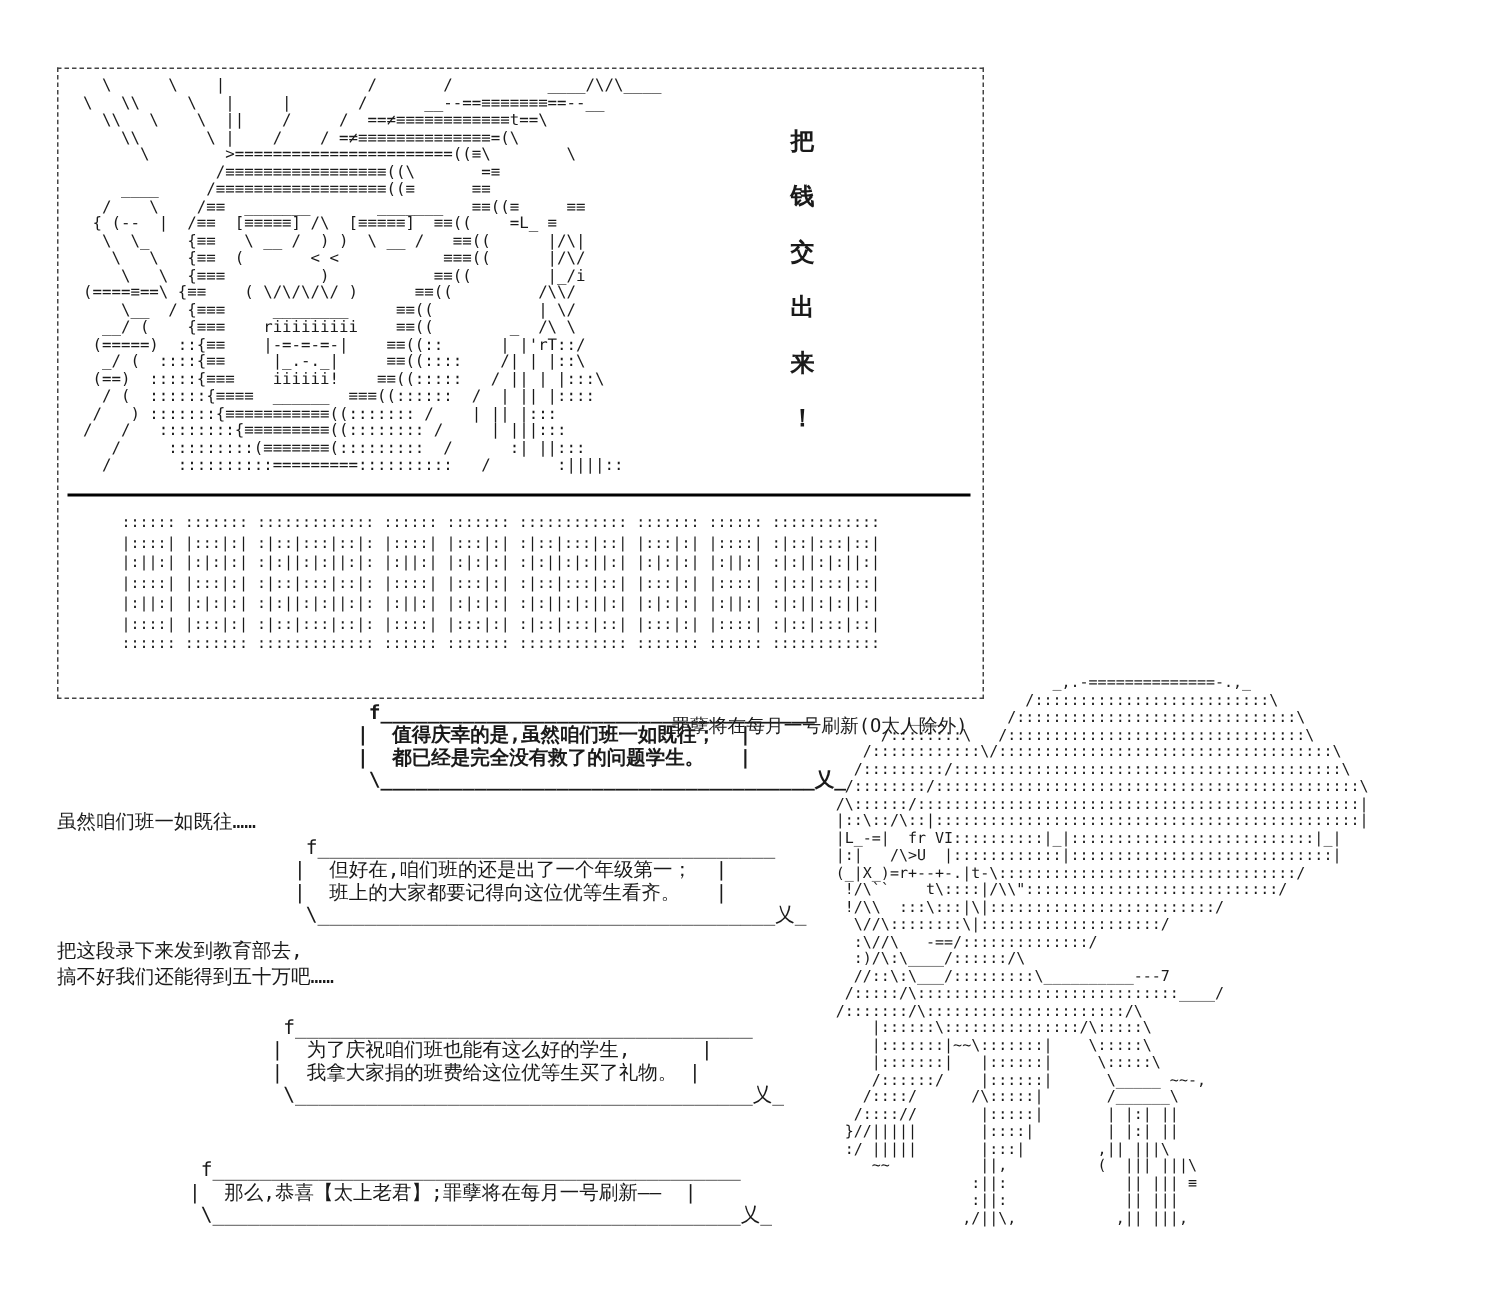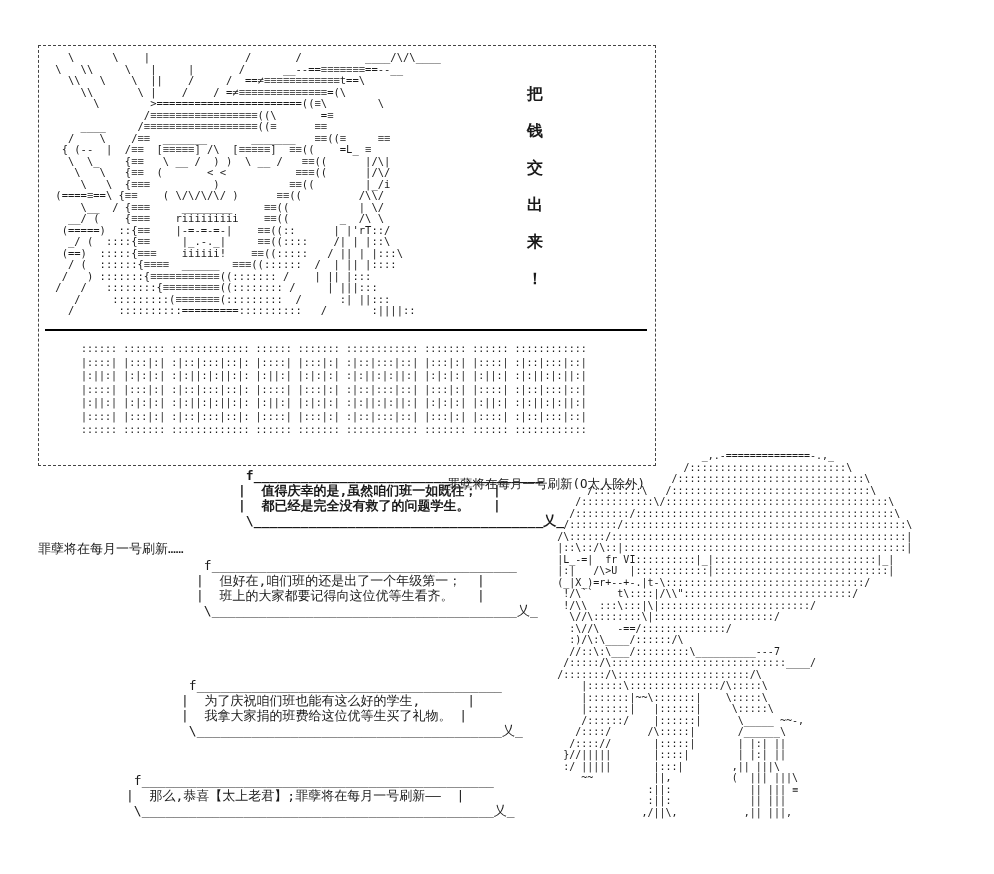--- a/index.html
+++ b/index.html
@@ -79,25 +79,27 @@
 |::::| |:::|:| :|::|:::|::|: |::::| |:::|:| :|::|:::|::| |:::|:| |::::| :|::|:::|::|
 :::::: ::::::: ::::::::::::: :::::: ::::::: :::::::::::: ::::::: :::::: ::::::::::::</pre>
 
     <div class="caption">罪孽将在每月一号刷新(O太人除外)</div>
   </div>
 
   <pre class="bubble b1"> f_____________________________________
 |  值得庆幸的是,虽然咱们班一如既往；  |
 |  都已经是完全没有救了的问题学生。   |
  \_____________________________________乂_</pre>
-  <div class="narr n1">罪孽将在每月一号刷新……</div>
+  <div class="narr n1">虽然咱们班一如既往……</div>
   <pre class="bubble b2"> f_______________________________________
 |  但好在,咱们班的还是出了一个年级第一；  |
 |  班上的大家都要记得向这位优等生看齐。   |
  \_______________________________________乂_</pre>
+  <pre class="narr n2">把这段录下来发到教育部去,
+搞不好我们还能得到五十万吧……</pre>
   <pre class="bubble b3"> f_______________________________________
 |  为了庆祝咱们班也能有这么好的学生,      |
 |  我拿大家捐的班费给这位优等生买了礼物。 |
  \_______________________________________乂_</pre>
   <pre class="bubble b4"> f_____________________________________________
 |  那么,恭喜【太上老君】;罪孽将在每月一号刷新——  |
  \_____________________________________________乂_</pre>
 
   <pre class="art right-art">                               _,.-==============-.,_
                             /::::::::::::::::::::::::::\

